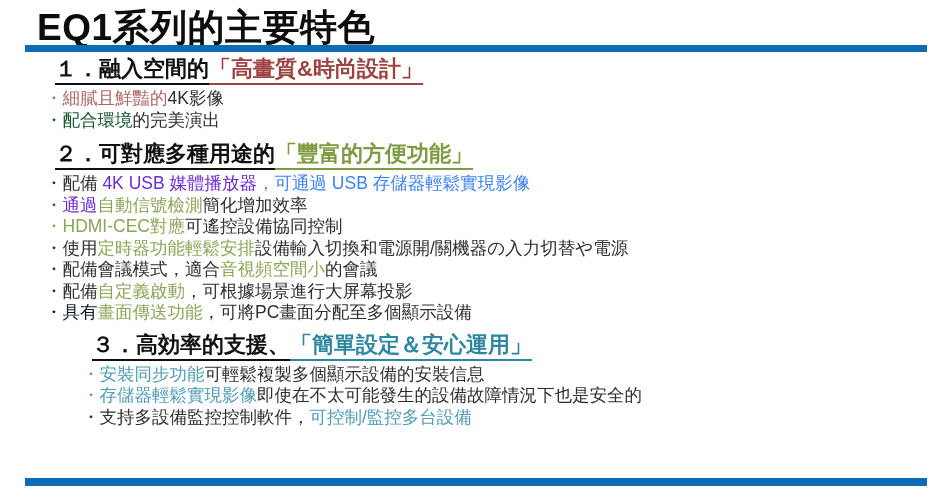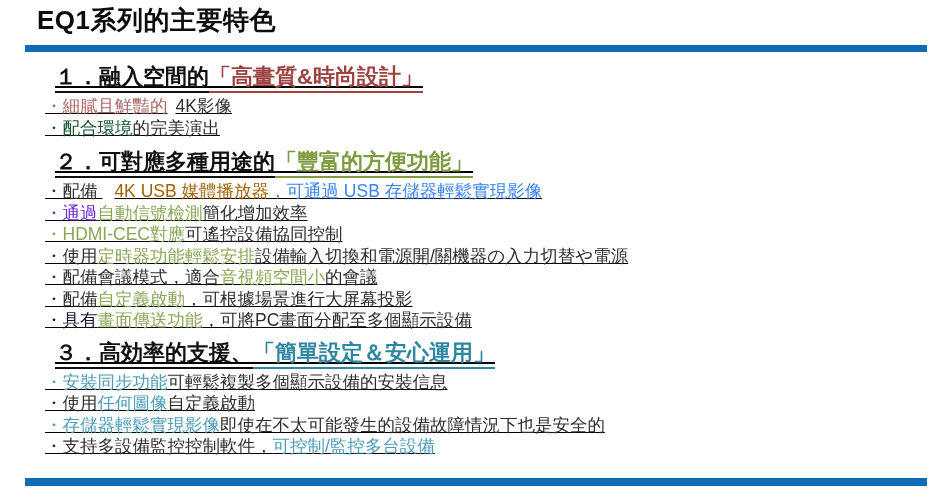--- a/index.html
+++ b/index.html
@@ -17,43 +17,42 @@
     position: relative;
     width: 950px;
     height: 498px;
     background: #ffffff;
   }
   .title {
     position: absolute;
     left: 37px;
     top: 3px;
     margin: 0;
-    font-size: 26px;
+    font-size: 37px;
     font-weight: bold;
     color: #0d0d0d;
     letter-spacing: 0.5px;
     white-space: nowrap;
   }
   .rule {
     position: absolute;
     left: 25px;
     width: 902px;
   }
   .rule-top { top: 45px; height: 7px; }
   .rule-bottom { top: 478px; height: 8px; }
   .content {
     position: absolute;
     left: 0;
-    top: 60px;
+    top: 52px;
     width: 950px;
-    text-decoration: underline;
   }
   .section-1 { margin-top: 3px; }
   .section-2 { margin-top: 9px; }
-  .section-3 { margin-top: 7px; }
+  .section-3 { margin-top: 7px; margin-left: 37px; }
   .sec-heading {
     margin: 0 0 0 55px;
     font-size: 22px;
     line-height: 28px;
     font-weight: bold;
     white-space: nowrap;
   }
   .sec-heading .seg {
     border-bottom: 2px solid currentColor;
     padding-bottom: 2px;
@@ -72,40 +71,39 @@
 </head>
 <body>
 
 <div class="slide">
   <h1 class="title">EQ1系列的主要特色</h1>
   <div class="rule rule-top" style="background: rgb(13, 108, 181);"></div>
   <div class="content">
       <div class="section section-1">
         <h2 class="sec-heading"><span class="seg" style="color: rgb(17, 17, 17);">１．融入空間的</span><span class="seg" style="color: rgb(156, 67, 65);">「高畫質&amp;時尚設計」</span></h2>
         <ul class="bullets">
-          <li class="bullet"><span class="bseg" style="color: rgb(172, 103, 101);">・細膩且鮮豔的</span><span class="bseg" style="color: rgb(46, 46, 46); margin-left: 8px;">4K影像</span></li>
+          <li class="bullet"><span class="bseg" style="color: rgb(172, 103, 101);">・細膩且鮮豔的</span><span class="bseg" style="color: rgb(46, 46, 46);">4K影像</span></li>
           <li class="bullet"><span class="bseg" style="color: #14532d;">・配合環境</span><span class="bseg" style="color: rgb(46, 46, 46);">的完美演出</span></li>
         </ul>
       </div>
       <div class="section section-2">
         <h2 class="sec-heading"><span class="seg" style="color: rgb(17, 17, 17);">２．可對應多種用途的</span><span class="seg" style="color: rgb(126, 155, 65);">「豐富的方便功能」</span></h2>
         <ul class="bullets">
-          <li class="bullet"><span class="bseg" style="color: rgb(46, 46, 46);">・配備 </span><span class="bseg" style="color: #a16207; margin-left: 12px;">4K USB 媒體播放器</span><span class="bseg" style="color: #3b82f6;">，可通過 USB 存儲器輕鬆實現影像</span></li>
+          <li class="bullet"><span class="bseg" style="color: rgb(46, 46, 46);">・配備 </span><span class="bseg" style="color: #6d28d9;">4K USB 媒體播放器</span><span class="bseg" style="color: #3b82f6;">，可通過 USB 存儲器輕鬆實現影像</span></li>
           <li class="bullet"><span class="bseg" style="color: #6d28d9; text-align: right;">・通過</span><span class="bseg" style="color: rgb(138, 166, 87);">自動信號檢測</span><span class="bseg" style="color: rgb(46, 46, 46);">簡化增加效率</span></li>
           <li class="bullet"><span class="bseg" style="color: rgb(138, 166, 87);">・HDMI-CEC對應</span><span class="bseg" style="color: rgb(46, 46, 46);">可遙控設備協同控制</span></li>
           <li class="bullet"><span class="bseg" style="color: rgb(46, 46, 46);">・使用</span><span class="bseg" style="color: rgb(138, 166, 87);">定時器功能輕鬆安排</span><span class="bseg" style="color: rgb(46, 46, 46);">設備輸入切換和電源開/關機器の入力切替や電源</span></li>
           <li class="bullet"><span class="bseg" style="color: rgb(46, 46, 46);">・配備會議模式，適合</span><span class="bseg" style="color: rgb(138, 166, 87);">音視頻空間小</span><span class="bseg" style="color: rgb(46, 46, 46);">的會議</span></li>
           <li class="bullet"><span class="bseg" style="color: rgb(46, 46, 46);">・配備</span><span class="bseg" style="color: rgb(138, 166, 87);">自定義啟動</span><span class="bseg" style="color: rgb(46, 46, 46);">，可根據場景進行大屏幕投影</span></li>
           <li class="bullet"><span class="bseg" style="color: #0f172a;">・具有</span><span class="bseg" style="color: rgb(138, 166, 87);">畫面傳送功能</span><span class="bseg" style="color: rgb(46, 46, 46);">，可將PC畫面分配至多個顯示設備</span></li>
         </ul>
       </div>
       <div class="section section-3">
         <h2 class="sec-heading"><span class="seg" style="color: rgb(17, 17, 17);">３．高効率的支援、</span><span class="seg" style="color: rgb(47, 134, 161);">「簡單設定＆安心運用」</span></h2>
         <ul class="bullets">
           <li class="bullet"><span class="bseg" style="color: rgb(79, 156, 184);">・安裝同步功能</span><span class="bseg" style="color: rgb(46, 46, 46);">可輕鬆複製多個顯示設備的安裝信息</span></li>
-          <li class="bullet"><span class="bseg" style="color: rgb(46, 46, 46);">・使用</span><span class="bseg" style="color: rgb(79, 156, 184);">任何圖像</span><span class="bseg" style="color: rgb(46, 46, 46);">自定義啟動</span></li>
           <li class="bullet"><span class="bseg" style="color: rgb(79, 156, 184);">・存儲器輕鬆實現影像</span><span class="bseg" style="color: rgb(46, 46, 46);">即使在不太可能發生的設備故障情況下也是安全的</span></li>
           <li class="bullet"><span class="bseg" style="color: rgb(46, 46, 46);">・支持多設備監控控制軟件，</span><span class="bseg" style="color: rgb(79, 156, 184);">可控制/監控多台設備</span></li>
         </ul>
       </div>
     </div>
   <div class="rule rule-bottom" style="background: rgb(13, 108, 181);"></div>
 </div>
 
 </body></html>

